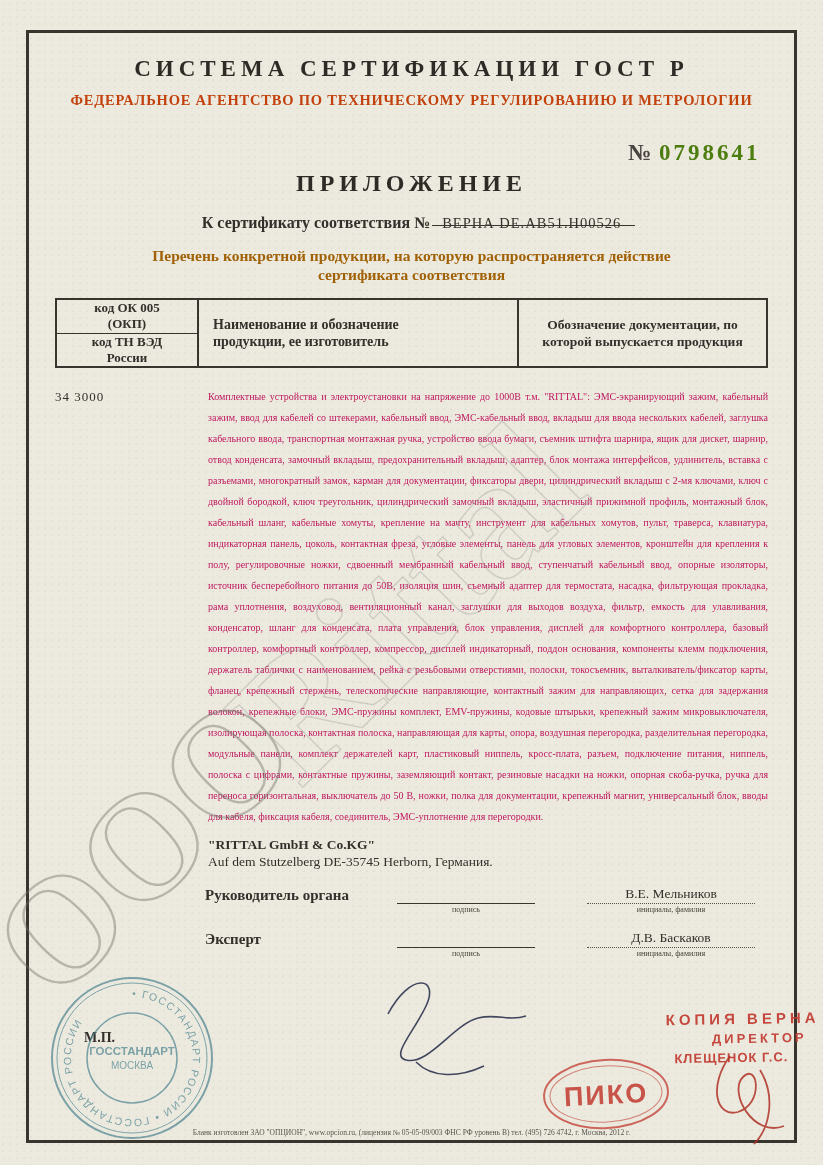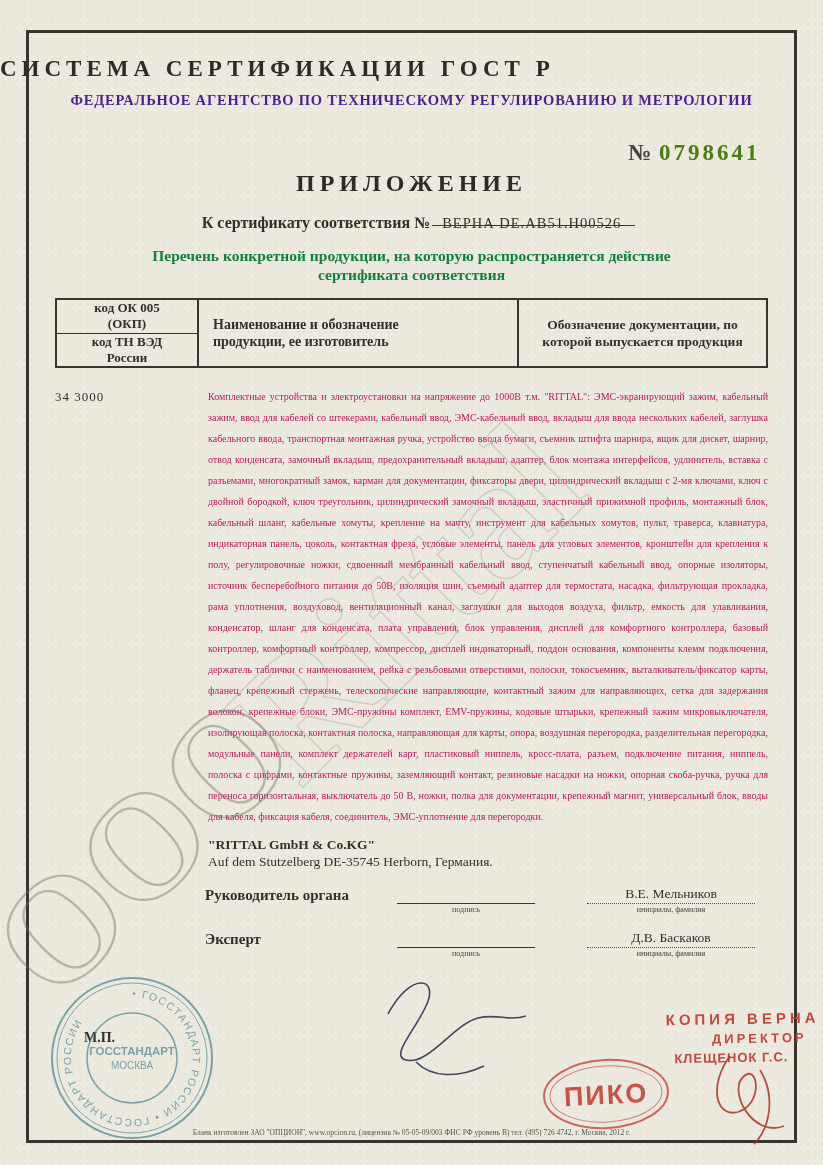--- a/index.html
+++ b/index.html
@@ -12,41 +12,41 @@
     content:""; position:absolute; inset:0; pointer-events:none;
     background-image:radial-gradient(rgba(110,105,90,0.07) 1px, transparent 1px);
     background-size:7px 7px;
   }
   .frame {
     position:absolute; left:26px; top:30px; right:26px; bottom:22px;
     border:3px solid #38342e; pointer-events:none; z-index:2;
   }
   .content { position:absolute; inset:0; z-index:3; }
 
-  .hdr1 { position:absolute; top:56px; left:0; right:0; 
+  .hdr1 { position:absolute; top:56px; left:0; right:0; text-align:center;
           font-size:23px; font-weight:bold; letter-spacing:5px; color:#2e2b26; }
   .hdr2 { position:absolute; top:92px; left:0; right:0; text-align:center;
-          font-size:14.5px; font-weight:bold; letter-spacing:0.8px; color:#4c1d95; }
+          font-size:14.5px; font-weight:bold; letter-spacing:0.8px; color:#c2410c; }
 
   .serial { position:absolute; top:140px; left:628px; font-size:23px; letter-spacing:1px; }
   .serial .lbl { color:#4a4440; font-weight:bold; }
   .serial .num { color:#4d7c0f; font-weight:bold; letter-spacing:3px; }
 
   .doc-title { position:absolute; top:170px; left:0; right:0; text-align:center;
                font-size:24px; font-weight:bold; letter-spacing:5px; color:#2e2b26; }
 
   .cert-line { position:absolute; top:214px; left:0; right:0; text-align:center; font-size:16px; }
   .cert-line .pfx { font-weight:bold; }
   .cert-num { position:relative; display:inline-block; margin-left:8px; font-size:14.5px; letter-spacing:1px; }
   .cert-num::after { content:""; position:absolute; left:-10px; right:-14px; top:60%;
                      border-top:1.3px solid #3a362f; }
 
   .desc { position:absolute; top:246px; left:0; right:0; }
   .desc div { width:580px; margin:0 auto; text-align:center;
-              font-size:15.5px; font-weight:bold; line-height:19px; color:#15803d; }
+              font-size:15.5px; font-weight:bold; line-height:19px; color:#a16207; }
 
   .tbl { position:absolute; left:55px; top:298px; width:713px; height:70px;
          display:flex; border:2px solid #38342e; box-sizing:border-box; font-weight:bold; }
   .tbl .c1 { width:142px; display:flex; flex-direction:column; border-right:2px solid #38342e; box-sizing:border-box; }
   .tbl .c1 > div { flex:1; display:flex; align-items:center; justify-content:center;
                    font-size:13px; text-align:center; padding:0 21px; }
   .tbl .c1 > div:first-child { border-bottom:1.5px solid #38342e; }
   .tbl .c2 { width:320px; border-right:2px solid #38342e; box-sizing:border-box;
              display:flex; align-items:center; padding-left:14px; }
   .tbl .c2 span { display:block; width:230px; font-size:14px; line-height:17px; }

